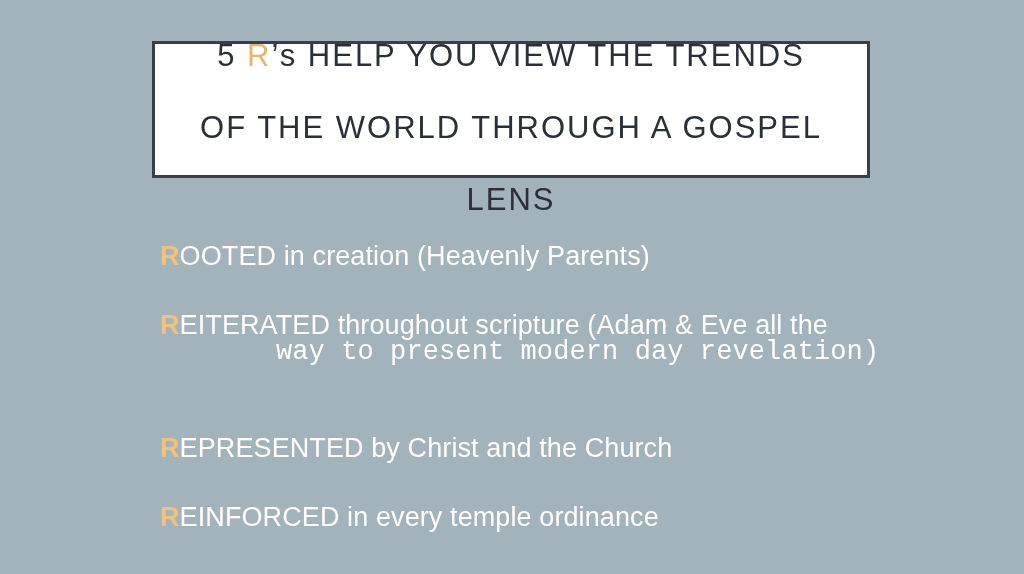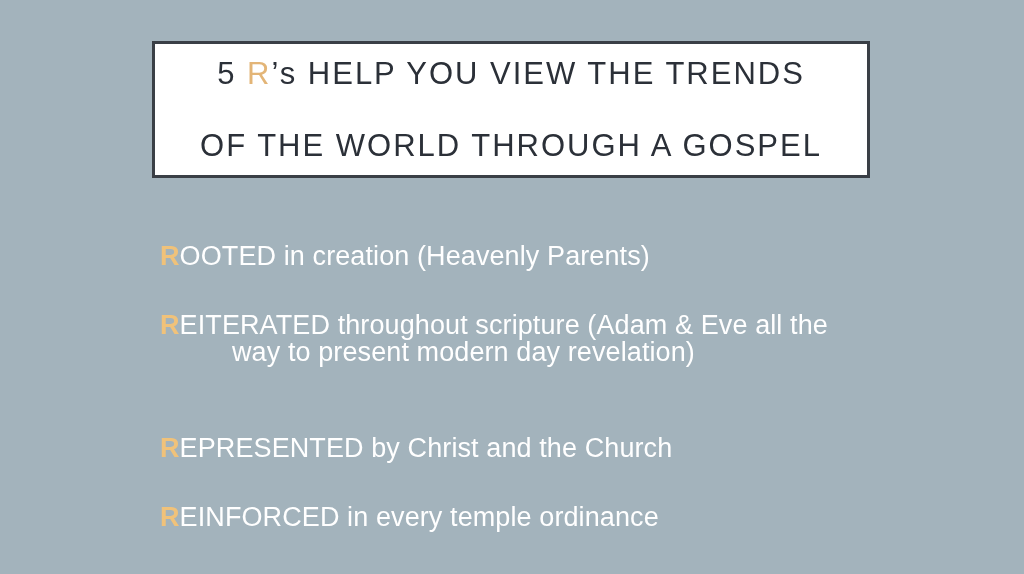--- a/index.html
+++ b/index.html
@@ -79,21 +79,22 @@
   }
   .body-line .lead {
     color: #f0c27a;
     font-weight: 700;
   }
   .body-line.wrapped {
     text-indent: 0;
   }
   .body-line .cont {
     display: block;
-    margin-left: 72px;
+    margin-left: 116px;
+    font-family: Liberation Mono, monospace;
   }
 
   
   #footer-note {
     position: absolute;
     left: 160px;
     top: 484px;
     color: #6d7c85;
     font-size: 21px;
     line-height: 26px;
@@ -102,20 +103,21 @@
 </style>
 </head>
 <body>
 
 <div id="slide">
 
   <div id="title-box">
     <div id="title-text">
       <span><span>5 </span><span class="gold">R</span><span>’s HELP YOU VIEW THE TRENDS</span></span><br>
       <span>OF THE WORLD THROUGH A GOSPEL</span><br>
+      <span>LENS</span>
     </div>
   </div>
 
   <div id="body-list">
 
     <div class="body-line">
       <span class="lead">R</span><span>OOTED in creation (Heavenly Parents)</span>
     </div>
 
     <div class="body-line wrapped">

